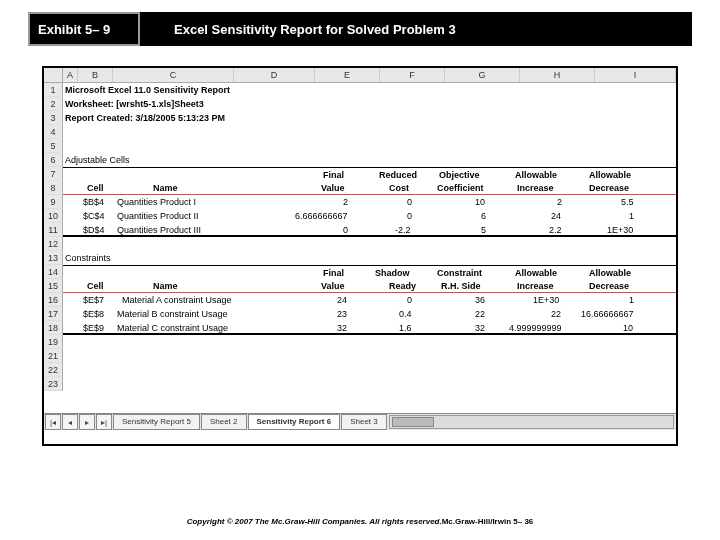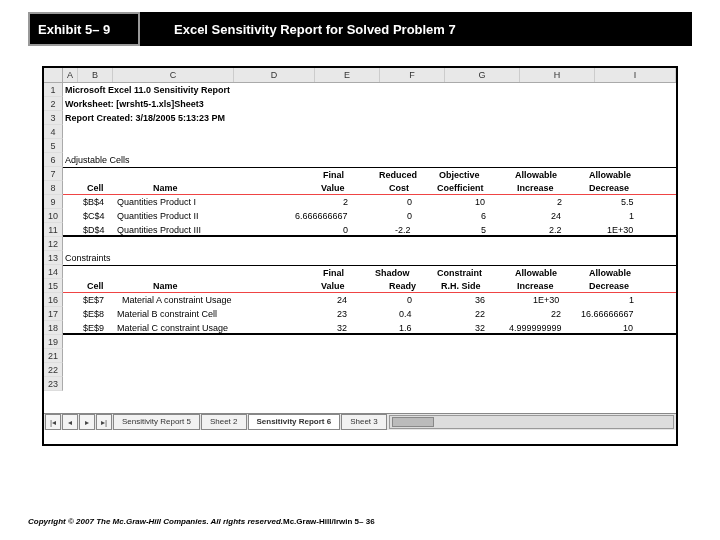--- a/index.html
+++ b/index.html
@@ -191,34 +191,34 @@
     display: flex;
     justify-content: space-between;
     color: #333;
   }
   .footer {
     position: absolute;
     bottom: 14px;
     left: 28px;
     right: 28px;
     display: flex;
-    justify-content: flex-start;
+    justify-content: center;
     font-size: 8px;
     font-style: italic;
     color: #000;
     font-weight: bold;
   }
   .footer .right { font-style: normal; }
 </style>
 </head>
 <body>
 
 <div class="header-bar">
   <div class="exhibit-box">Exhibit 5– 9</div>
-  <div class="title-box">Excel Sensitivity Report for Solved Problem 7</div>
+  <div class="title-box">Excel Sensitivity Report for Solved Problem 3</div>
 </div>
 
 <div class="excel-frame">
 
   <div class="col-headers">
     <div class="rownum-spacer"></div>
     <div class="colh cA">A</div>
     <div class="colh cB">B</div>
     <div class="colh cC">C</div>
     <div class="colh cD">D</div>
@@ -378,21 +378,21 @@
         <span class="t" style="left:412px">36</span>
         <span class="t" style="left:470px">1E+30</span>
         <span class="t" style="left:566px">1</span>
       </div>
     </div>
 
     <div class="row">
       <div class="rn">17</div>
       <div class="cells">
         <span class="t" style="left:20px">$E$8</span>
-        <span class="t" style="left:54px">Material B constraint Cell</span>
+        <span class="t" style="left:54px">Material B constraint Usage</span>
         <span class="t" style="left:274px">23</span>
         <span class="t" style="left:336px">0.4</span>
         <span class="t" style="left:412px">22</span>
         <span class="t" style="left:488px">22</span>
         <span class="t" style="left:518px">16.66666667</span>
       </div>
     </div>
 
     <div class="row">
       <div class="rn">18</div>

